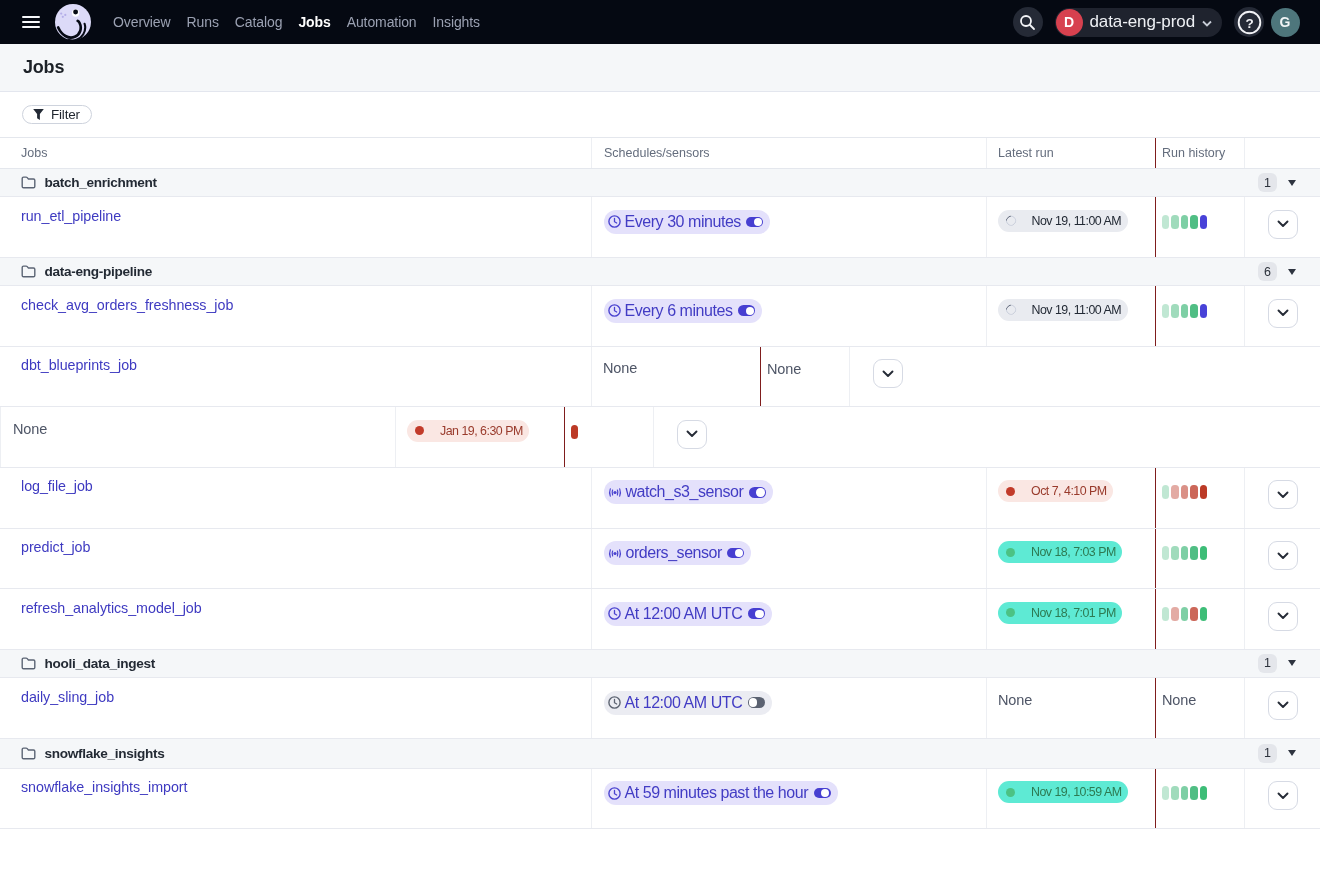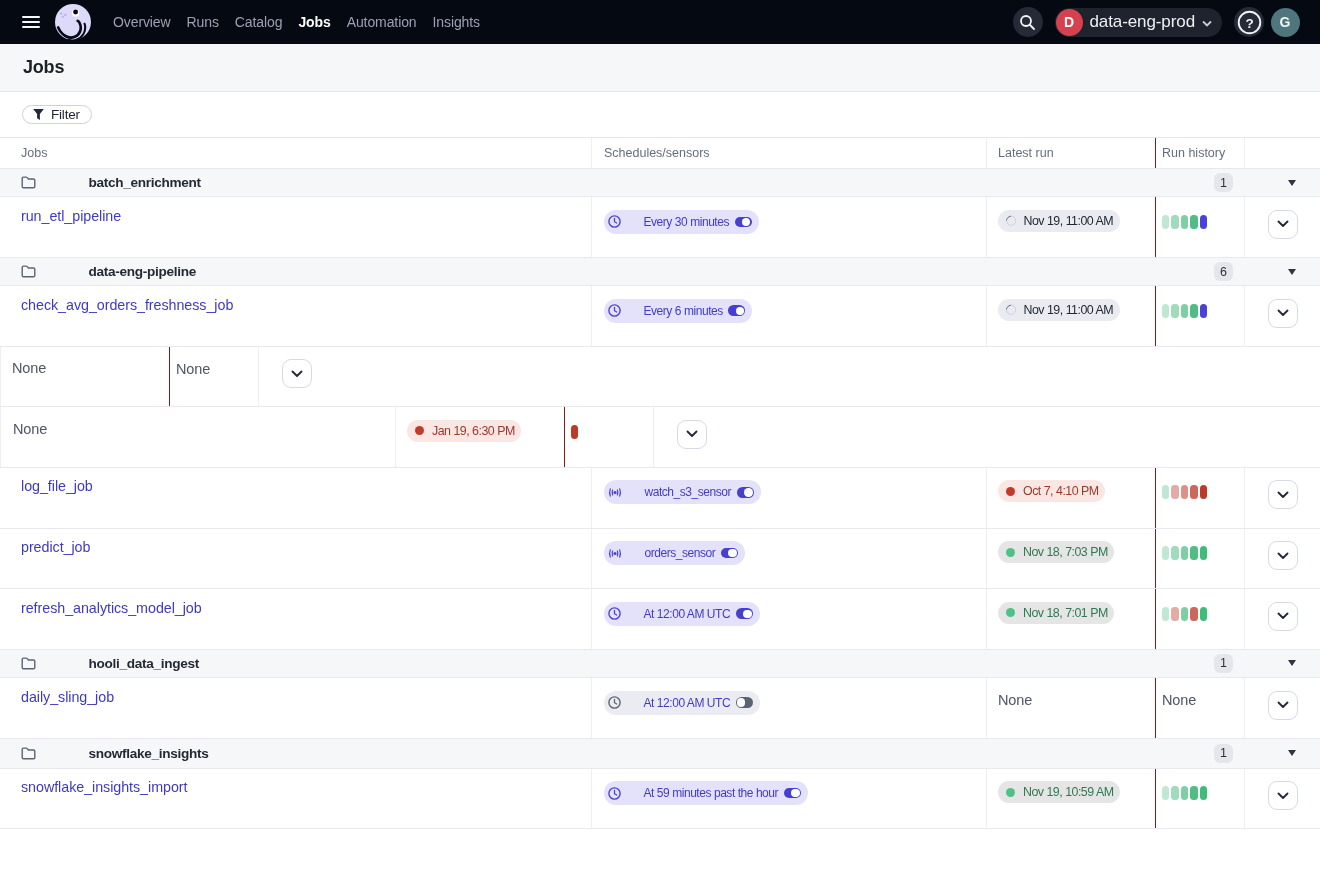--- a/index.html
+++ b/index.html
@@ -30,49 +30,49 @@
 .filterbtn span { font-size:13.5px; color:#1f252e; margin-left:6px; letter-spacing:-0.2px; }
 
 
 .thead { height:31px; border-bottom:1px solid #e4e7ed; display:flex; font-size:12.5px; color:#646d7d; }
 .thead > div { display:flex; align-items:center; }
 .c1 { width:591px; padding-left:21px; }
 .c2 { width:395px; border-left:1px solid #edeff3; padding-left:12px; }
 .c3 { width:169px; border-left:1px solid #edeff3; padding-left:11px; }
 .c4 { width:89px; border-left:1px solid #7f1d1d; padding-left:6px; }
 .c5 { width:76px; border-left:1px solid #edeff3; }
-.grow { height:28.3px; background:#f5f7f9; border-bottom:1px solid #e7e9ef; display:flex; align-items:center;gap:44px; }
+.grow { height:28.3px; background:#f5f7f9; border-bottom:1px solid #e7e9ef; display:flex; align-items:center; }
 .grow.g4 { height:30px; }
 .grow .fold { margin-left:20.5px; }
 .grow b { font-size:13.6px; color:#232a34; margin-left:9px; letter-spacing:-0.3px; }
 .grow .count { margin-left:auto; width:19px; height:19px; background:#e4e6eb; border-radius:6px; font-size:12.5px; color:#2b313b; display:flex; align-items:center; justify-content:center; }
 .caretdn { width:0; height:0; border-left:4.8px solid transparent; border-right:4.8px solid transparent; border-top:6.8px solid #2e3440; margin:0 24px 0 11px; }
 .jrow { height:60.6px; border-bottom:1px solid #e7e9ef; display:flex; }
 .jrow > div { padding-top:12.5px; }
 .jrow .c1 { padding-top:9.5px; }
 .jname { font-size:14.3px; color:#3e3ac1; text-decoration:none; letter-spacing:-0.05px; }
 .none { font-size:14.5px; color:#4e5566; letter-spacing:-0.1px; }
 .c2 .none { padding-top:1.5px; display:inline-block; }
 
 
 .chip { display:inline-flex; align-items:center; height:24px; border-radius:12px; background:#e4e1fb; padding:0 7px 0 3.5px; }
-.chip .ctext { font-size:12px; color:#423cc4; margin-left:23px; letter-spacing:-0.45px; }
+.chip .ctext { font-size:16px; color:#423cc4; margin-left:4px; letter-spacing:-0.45px; }
 .chip.off { background:#ebecf2; }
 .toggle { position:relative; width:17px; height:10.5px; border-radius:5.5px; background:#473fd1; margin-left:5.5px; }
 .toggle i { position:absolute; top:1.1px; width:8.3px; height:8.3px; border-radius:50%; background:#fff; }
 .toggle.on i { right:1.1px; }
 .toggle.off { background:#5b6271; }
 .toggle.off i { left:1.1px; }
 
 
 .pill { display:inline-flex; align-items:center; height:22px; border-radius:11px; padding:0 6.5px 0 8px; }
-.pill .ptext { font-size:12.4px; margin-left:8px; letter-spacing:-0.5px; }
+.pill .ptext { font-size:12.4px; margin-left:16px; letter-spacing:-0.5px; }
 .pill.gray { background:#e9ebf0; }
 .pill.gray .ptext { color:#232a35; }
-.pill.green { background:#e5e5e5; }
+.pill.green { background:#5eead4; }
 .pill.green .ptext { color:#2d7a52; }
 .pill.red { background:#fae7e3; }
 .pill.red .ptext { color:#993a2b; }
 .dot { width:9px; height:9px; border-radius:50%; }
 .dot.green { background:#4cc284; }
 .dot.red { background:#c23b2a; }
 .spin { width:9.5px; height:9.5px; border-radius:50%; border:1.6px solid #c9cedb; border-top-color:#5a6375; transform:rotate(-45deg); }
 
 
 .bars { display:flex; margin-top:5px; }
@@ -245,20 +245,21 @@
   <div class="c5">
       <div class="expbtn">
         <svg width="12" height="8" viewBox="0 0 12 8">
           <polyline points="1.5,1.5 6,6 10.5,1.5" fill="none" stroke="#252b36" stroke-width="1.9" stroke-linecap="round" stroke-linejoin="round"></polyline>
         </svg>
       </div>
     </div>
 </div>
 
 <div class="jrow">
+  <div class="c1"><a class="jname">dbt_blueprints_job</a></div>
   <div class="c3"><span class="none">None</span></div>
   <div class="c4"><span class="none">None</span></div>
   <div class="c5">
       <div class="expbtn">
         <svg width="12" height="8" viewBox="0 0 12 8">
           <polyline points="1.5,1.5 6,6 10.5,1.5" fill="none" stroke="#252b36" stroke-width="1.9" stroke-linecap="round" stroke-linejoin="round"></polyline>
         </svg>
       </div>
     </div>
 </div>

